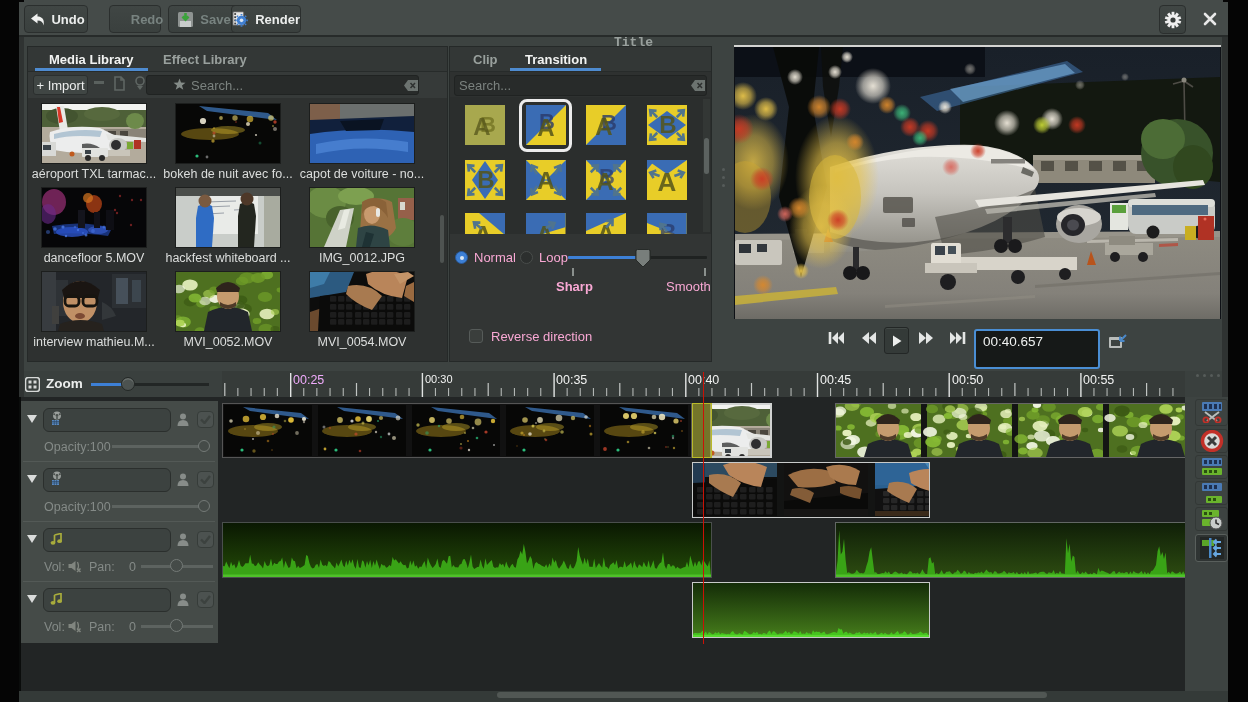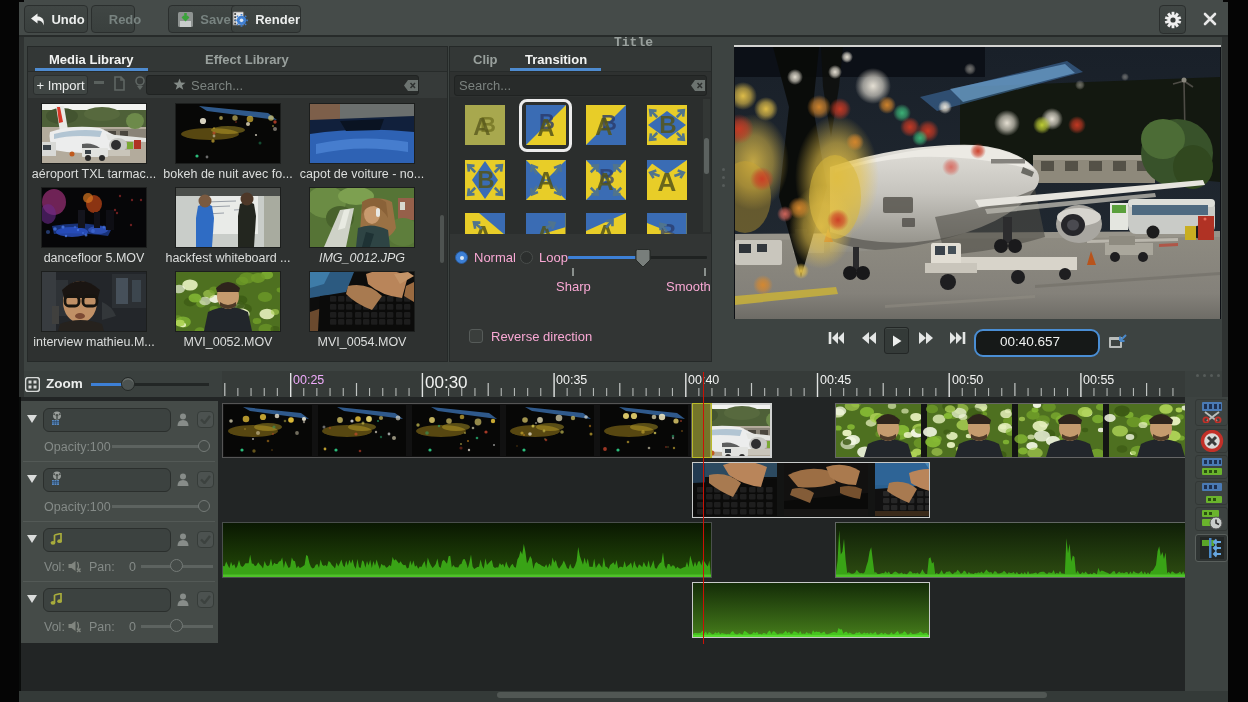--- a/index.html
+++ b/index.html
@@ -19,21 +19,21 @@
 </style></head><body>
 <div id="page">
     <div class="win"></div>
     <div class="hdr"></div>
     <div class="hbtn" style="left:24px;width:64px;">
       <svg class="" style="" width="18" height="16" viewBox="0 0 18 16">
         <path d="M10.5 2.5 L4 7.5 L10.5 12.5 L10.5 9.5 C14 9.5 16 11 16.5 14.5 C18 8 14.5 5.5 10.5 5.5 Z" fill="#f0f1f0"></path>
       </svg>
       <span>Undo</span>
     </div>
-    <div class="hbtn dis" style="left:91px;width:44px;padding-left:18px;">
+    <div class="hbtn dis" style="left:109px;width:52px;padding-left:18px;">
       <svg class="" style="" width="18" height="16" viewBox="0 0 18 16">
         <path d="M7.5 2.5 L14 7.5 L7.5 12.5 L7.5 9.5 C4 9.5 2 11 1.5 14.5 C0 8 3.5 5.5 7.5 5.5 Z" fill="#737d7a"></path>
       </svg>
       <span>Redo</span>
     </div>
     <div class="hbtn dis" style="left:168px;width:72px;">
       <svg class="" style="" width="17" height="17" viewBox="0 0 17 17">
         <rect x="1" y="1" width="15" height="15" rx="1.5" fill="#8e9391"></rect>
         <rect x="3" y="10" width="11" height="6" fill="#c8cccb"></rect>
         <path d="M8.5 2 L8.5 8 M5.5 5.5 L8.5 8.6 L11.5 5.5" stroke="#3aa33a" stroke-width="2.6" fill="none"></path>
@@ -84,21 +84,21 @@
     </div>
     <svg class="abs" style="left:1203px;top:12px;" width="14" height="14" viewBox="0 0 14 14">
       <path d="M2 2 L12 12 M12 2 L2 12" stroke="#e8e8e8" stroke-width="2.6" stroke-linecap="round"></path>
     </svg>
     <div class="abs" style="left:19px;top:0;width:5px;height:2px;background:#050505;"></div>
     <div class="abs" style="left:1223px;top:0;width:5px;height:2px;background:#050505;"></div>
     <div class="abs" style="left:27px;top:46px;width:421px;height:316px;background:#2e3130;border:1px solid #252928;"></div>
     <div class="abs" style="left:28px;top:47px;width:419px;height:25px;background:#333736;border-bottom:1px solid #272b2a;"></div>
     <div class="abs tabtxt seltab" style="left:49px;top:52px;">Media Library</div>
     <div class="abs" style="left:35px;top:68px;width:113px;height:3px;background:#4e8bd0;"></div>
-    <div class="abs tabtxt" style="left:163px;top:52px;margin-left:42px;">Effect Library</div>
+    <div class="abs tabtxt" style="left:163px;top:52px;">Effect Library</div>
     <div class="abs" style="left:28px;top:72px;width:419px;height:26px;background:#363a39;"></div>
     <div class="abs" style="left:33px;top:75px;width:55px;height:20px;background:#404644;border:1px solid #2b2f2e;border-radius:3px;color:#eceeed;font-size:13px;text-align:center;line-height:19px;">+ Import</div>
     <div class="abs" style="left:94px;top:81px;width:10px;height:3px;background:#5a615e;"></div>
     <svg class="abs" style="left:113px;top:76px;" width="13" height="15" viewBox="0 0 13 15">
       <path d="M2 1 L8 1 L11 4 L11 14 L2 14 Z M8 1 L8 4 L11 4" fill="none" stroke="#5f6663" stroke-width="1.6"></path>
     </svg>
     <svg class="abs" style="left:134px;top:76px;" width="12" height="15" viewBox="0 0 12 15">
       <circle cx="6" cy="5" r="4" fill="none" stroke="#5f6663" stroke-width="1.6"></circle>
       <path d="M3 10 L6 14 L9 10" fill="#5f6663"></path>
     </svg>
@@ -237,21 +237,21 @@
       <rect x="88" y="10" width="16" height="22" fill="#96604a"></rect>
       <rect x="90" y="14" width="5" height="8" fill="#d8d8d0"></rect>
       <ellipse cx="93" cy="44" rx="16" ry="14" fill="#5e7e3c"></ellipse>
       <path d="M52 16 Q68 6 82 14 L86 40 Q80 52 66 52 L50 44 Z" fill="#9a7144"></path>
       <ellipse cx="62" cy="26" rx="8" ry="10" fill="#c89a6e"></ellipse>
       <path d="M52 14 Q64 6 76 14 L78 30 Q72 20 64 18 Q56 18 52 26 Z" fill="#8a6238"></path>
       <rect x="66" y="20" width="4" height="9" rx="2" fill="#e8e8e4"></rect>
       <path d="M48 40 Q62 34 78 42 L80 59 L46 59 Z" fill="#2e4444"></path>
       <path d="M56 44 L64 46 L60 59 L52 59 Z" fill="#1e3234"></path>
     </svg>
-    <div class="thlabel" style="left:295px;top:251px;width:134px;font-style:italic;">IMG_0012.JPG</div>
+    <div class="thlabel" style="left:295px;top:251px;width:134px;">IMG_0012.JPG</div>
     <svg class="abs" style="left:42px;top:272px;outline:1px solid #1c1e1d;" width="104" height="59" viewBox="0 0 104 59">
       <rect width="104" height="59" fill="#23262a"></rect>
       <rect x="0" y="0" width="14" height="59" fill="#383c40"></rect>
       <rect x="70" y="2" width="34" height="34" fill="#2c3034"></rect>
       <rect x="74" y="6" width="12" height="26" fill="#46505a"></rect>
       <rect x="90" y="8" width="9" height="22" fill="#3c464e"></rect>
       <rect x="14" y="8" width="12" height="36" fill="#2e3236"></rect>
       <path d="M60 30 Q70 34 74 44 L60 48 Z" fill="#3a3e42" opacity="0.7"></path>
       <ellipse cx="38" cy="30" rx="17" ry="21" fill="#c09066"></ellipse>
       <path d="M20 18 Q38 0 58 18 L56 26 L22 26 Z" fill="#1a1512"></path>
@@ -510,21 +510,21 @@
     <div class="abs" style="left:520px;top:251px;width:13px;height:13px;border-radius:50%;background:#2c2f2e;border:1px solid #494d4b;"></div>
     <div class="abs whitetxt" style="left:539px;top:250px;">Loop</div>
     <div class="abs" style="left:568px;top:256px;width:75px;height:3px;background:#3d80d6;border-radius:1px;"></div>
     <div class="abs" style="left:643px;top:256px;width:64px;height:3px;background:#1f2221;border-radius:1px;"></div>
     <svg class="abs" style="left:634px;top:249px;" width="18" height="20" viewBox="0 0 18 20">
       <path d="M2 2 Q2 0.5 3.5 0.5 L14.5 0.5 Q16 0.5 16 2 L16 11 L9 18 L2 11 Z" fill="#777d7a" stroke="#242826" stroke-width="1"></path>
       <path d="M2 2 Q2 0.5 3.5 0.5 L14.5 0.5 Q16 0.5 16 2 L16 11 L9 18 L2 11 Z" fill="#787e7b" stroke="#272b29" stroke-width="1"></path>
     </svg>
     <div class="abs" style="left:572px;top:268px;width:1.5px;height:8px;background:#8a908d;"></div>
     <div class="abs" style="left:704px;top:268px;width:1.5px;height:8px;background:#8a908d;"></div>
-    <div class="abs whitetxt" style="left:556px;top:279px;">Sharp</div>
+    <div class="abs whitetxt" style="left:556px;top:279px;font-weight:bold;">Sharp</div>
     <div class="abs whitetxt" style="left:666px;top:279px;">Smooth</div>
     <div class="abs" style="left:469px;top:329px;width:14px;height:14px;background:#3a3e3c;border:1px solid #565b59;border-radius:3px;"></div>
     <div class="abs whitetxt" style="left:491px;top:329px;">Reverse direction</div>
     <div class="abs" style="left:734px;top:45px;width:487px;height:274px;background:#0e1116;border-top:2px solid #d4d4d2;"></div>
     <svg class="abs" style="left:735px;top:47px;" width="485" height="272" viewBox="0 0 485 272">
       <defs>
         <radialGradient id="gyel">
           <stop offset="0%" stop-color="#e8c44a" stop-opacity="0.95"></stop>
           <stop offset="55%" stop-color="#e8c44a" stop-opacity="0.6"></stop>
           <stop offset="100%" stop-color="#e8c44a" stop-opacity="0"></stop>
@@ -701,21 +701,21 @@
     </svg>
     <svg class="abs" style="left:918px;top:331px;" width="16" height="14" viewBox="0 0 16 14">
       <path d="M1 1 L8 7 L1 13 Z" fill="#e4e6e5"></path>
       <path d="M8 1 L15 7 L8 13 Z" fill="#e4e6e5"></path>
     </svg>
     <svg class="abs" style="left:949px;top:331px;" width="17" height="14" viewBox="0 0 17 14">
       <path d="M1 1 L7 7 L1 13 Z" fill="#e4e6e5"></path>
       <path d="M7 1 L13 7 L7 13 Z" fill="#e4e6e5"></path>
       <path d="M15 1 L15 13" stroke="#e4e6e5" stroke-width="2.6"></path>
     </svg>
-    <div class="abs" style="left:974px;top:329px;width:126px;height:28px;background:#161918;border:2px solid #4a8ed4;border-radius:9px;color:#f0f2f1;font-size:13.5px;line-height:21px;padding-left:24px;">00:40.657</div>
+    <div class="abs" style="left:974px;top:329px;width:126px;height:40px;background:#161918;border:2px solid #4a8ed4;border-radius:3px;color:#f0f2f1;font-size:13.5px;line-height:21px;padding-left:7px;">00:40.657</div>
     <svg class="abs" style="left:1108px;top:333px;" width="20" height="18" viewBox="0 0 20 18">
       <rect x="1" y="4" width="13" height="11" rx="1" fill="#b8bcba"></rect>
       <rect x="3" y="7" width="9" height="6" fill="#3c4240"></rect>
       <path d="M18 2 L12 8 M12 8 L12 3.5 M12 8 L16.5 8" stroke="#4a88c8" stroke-width="2" fill="none"></path>
     </svg>
     <div class="abs" style="left:19px;top:371px;width:1209px;height:26px;background:#3a403e;"></div>
     <div class="abs" style="left:222px;top:371px;width:963px;height:26px;background:#363b39;"></div>
     <svg class="abs" style="left:25px;top:377px;" width="15" height="15" viewBox="0 0 15 15">
       <rect x="0.5" y="0.5" width="14" height="14" rx="3" fill="none" stroke="#d6d8d7" stroke-width="1.6"></rect>
       <rect x="3.5" y="3.5" width="3" height="3" fill="#d6d8d7"></rect>
@@ -797,21 +797,21 @@
       <rect x="858.2" y="2" width="1.4" height="24" fill="#e2e4e3"></rect>
       <rect x="871.4" y="17" width="1.1" height="8" fill="#b2b6b4"></rect>
       <rect x="884.5" y="17" width="1.1" height="8" fill="#b2b6b4"></rect>
       <rect x="897.7" y="17" width="1.1" height="8" fill="#b2b6b4"></rect>
       <rect x="910.9" y="17" width="1.1" height="8" fill="#b2b6b4"></rect>
       <rect x="924.0" y="12" width="1.2" height="13" fill="#c2c6c4"></rect>
       <rect x="937.2" y="17" width="1.1" height="8" fill="#b2b6b4"></rect>
       <rect x="950.4" y="17" width="1.1" height="8" fill="#b2b6b4"></rect>
     </svg>
     <div class="abs" style="left:293px;top:373px;color:#f0abfc;font-size:12.5px;">00:25</div>
-    <div class="abs" style="left:425px;top:373px;color:#f2f3f2;font-size:17px;">00:30</div>
+    <div class="abs" style="left:425px;top:373px;color:#f2f3f2;font-size:11px;">00:30</div>
     <div class="abs" style="left:556px;top:373px;color:#f2f3f2;font-size:12.5px;">00:35</div>
     <div class="abs" style="left:688px;top:373px;color:#f2f3f2;font-size:12.5px;">00:40</div>
     <div class="abs" style="left:820px;top:373px;color:#f2f3f2;font-size:12.5px;">00:45</div>
     <div class="abs" style="left:952px;top:373px;color:#f2f3f2;font-size:12.5px;">00:50</div>
     <div class="abs" style="left:1083px;top:373px;color:#f2f3f2;font-size:12.5px;">00:55</div>
     <div class="abs" style="left:21px;top:397px;width:1164px;height:294px;background:#222525;"></div>
     <div class="abs" style="left:222px;top:403px;width:470px;height:55px;background:#111;border:1px solid #555;overflow:hidden;">
       <svg class="abs" style="left:1px;top:1px;" width="564" height="51" viewBox="0 0 564 51">
         <g transform="translate(0,0)">
           <rect width="88" height="51" fill="#070706"></rect>

